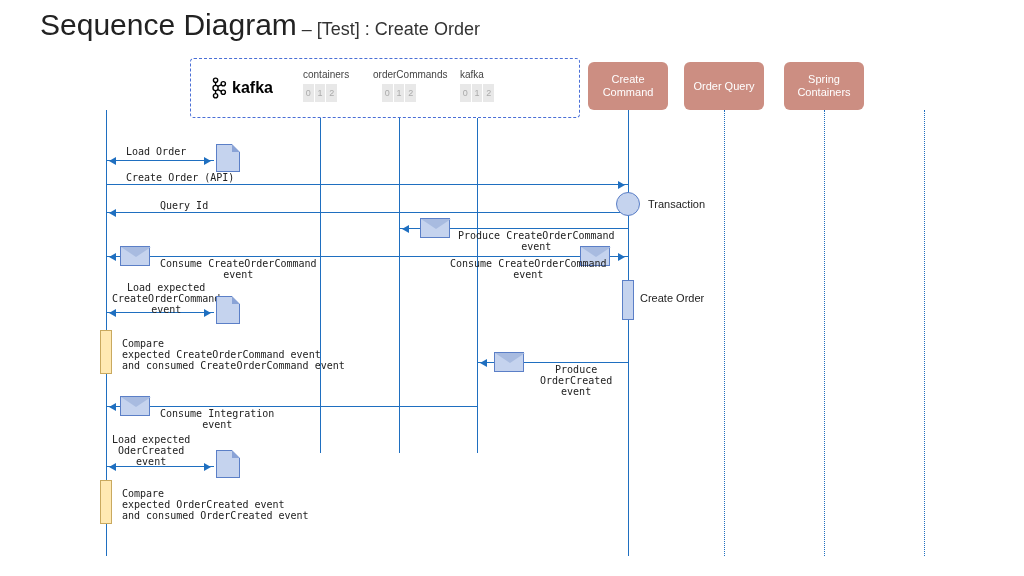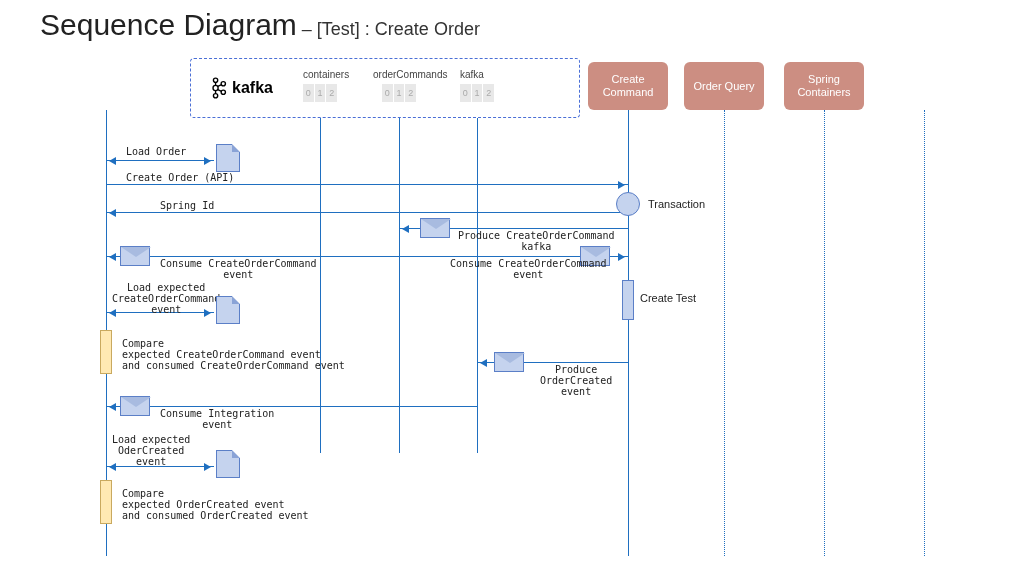--- a/index.html
+++ b/index.html
@@ -90,47 +90,47 @@
   <div class="lifeline" style="left:924px; height:466px"></div>
 
   <div class="arrow both" style="left:106px; top:160px; width:108px"></div>
   <div class="label" style="left:126px; top:146px">Load Order</div>
   <div class="note" style="left:216px; top:144px"></div>
 
   <div class="arrow" style="left:106px; top:184px; width:522px"></div>
   <div class="label" style="left:126px; top:172px">Create Order (API)</div>
 
   <div class="arrow rev" style="left:106px; top:212px; width:522px"></div>
-  <div class="label" style="left:160px; top:200px">Spring Id</div>
+  <div class="label" style="left:160px; top:200px">Query Id</div>
   <div class="circle" style="left:616px; top:192px"></div>
   <div class="sidelabel" style="left:648px; top:198px">Transaction</div>
 
   <div class="arrow rev" style="left:399px; top:228px; width:229px"></div>
   <div class="envelope" style="left:420px; top:218px"></div>
   <div class="label" style="left:458px; top:230px">Produce CreateOrderCommand
-kafka</div>
+event</div>
 
   <div class="arrow rev" style="left:106px; top:256px; width:293px"></div>
   <div class="envelope" style="left:120px; top:246px"></div>
   <div class="label" style="left:160px; top:258px">Consume CreateOrderCommand
 event</div>
 
   <div class="arrow" style="left:399px; top:256px; width:229px"></div>
   <div class="envelope" style="left:580px; top:246px"></div>
   <div class="label" style="left:450px; top:258px">Consume CreateOrderCommand
 event</div>
 
   <div class="arrow both" style="left:106px; top:312px; width:108px"></div>
   <div class="label" style="left:112px; top:282px">Load expected
 CreateOrderCommand
 event</div>
   <div class="note" style="left:216px; top:296px"></div>
 
   <div class="activation blue" style="left:622px; top:280px; height:40px"></div>
-  <div class="sidelabel" style="left:640px; top:292px">Create Test</div>
+  <div class="sidelabel" style="left:640px; top:292px">Create Order</div>
 
   <div class="activation" style="left:100px; top:330px; height:44px"></div>
   <div class="label" style="left:122px; top:338px; text-align:left">Compare
 expected CreateOrderCommand event
 and consumed CreateOrderCommand event</div>
 
   <div class="arrow rev" style="left:477px; top:362px; width:151px"></div>
   <div class="envelope" style="left:494px; top:352px"></div>
   <div class="label" style="left:540px; top:364px">Produce
 OrderCreated

